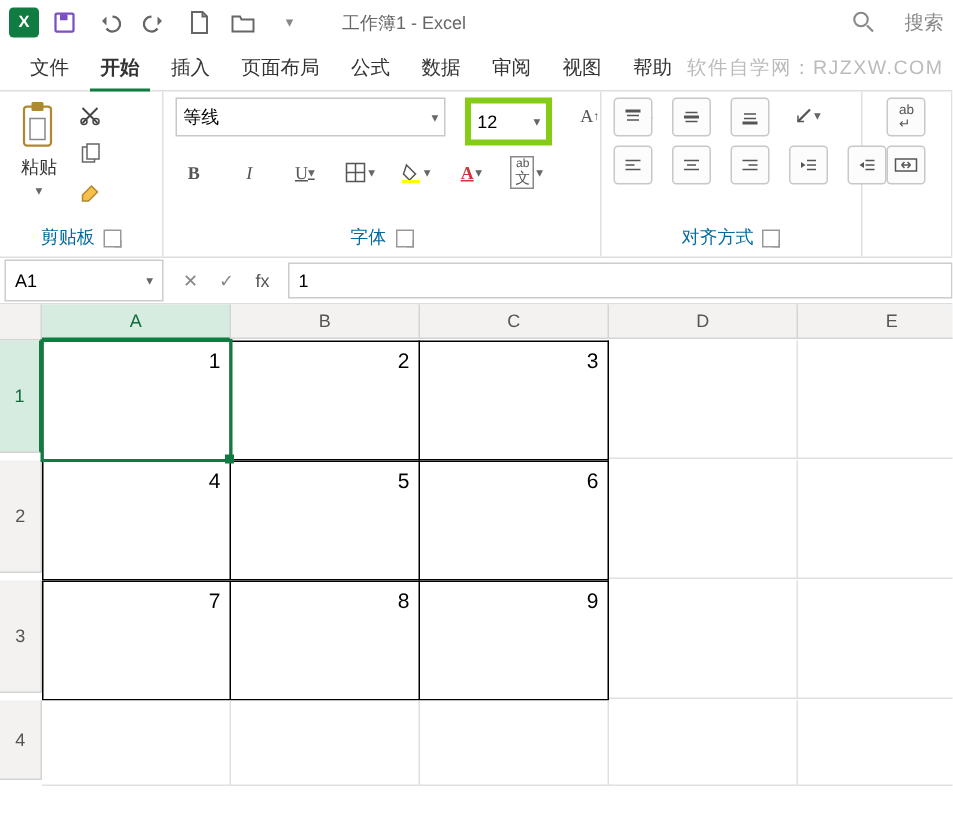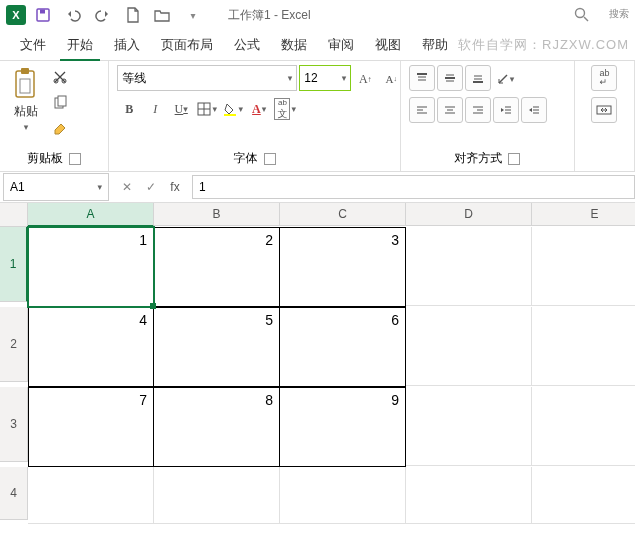--- a/index.html
+++ b/index.html
@@ -1,38 +1,38 @@
 <!DOCTYPE html>
 <html><head>
 <meta charset="utf-8">
 <style>
 html,body{margin:0;padding:0;font-family:"Microsoft YaHei",Arial,sans-serif;font-size:12px;background:#fff;overflow:hidden}
 .titlebar{height:30px;background:#fff;display:flex;align-items:center;padding:0 6px;gap:4px}
 .app-logo{width:20px;height:20px;background:#107c41;border-radius:3px;display:flex;align-items:center;justify-content:center;color:#fff;font-weight:bold;font-size:11px}
 .qat-btn{width:26px;height:26px;display:flex;align-items:center;justify-content:center;color:#666;border-radius:3px}
 .doc-title{margin-left:18px;color:#666;font-size:12px}
-.search-box{margin-left:auto;display:flex;align-items:flex-start;gap:20px;color:#888;border-bottom:1px solid transparent;font-size:10px}
+.search-box{margin-left:auto;display:flex;align-items:center;gap:20px;color:#888;border-bottom:1px solid transparent;font-size:13px}
 .tabs{height:30px;display:flex;align-items:flex-end;padding:0 10px;gap:1px;border-bottom:1px solid #ddd;position:relative}
 .tab{padding:6px 10px;color:#333;font-size:13px;position:relative}
-.tab.active{font-weight:normal}
+.tab.active{font-weight:bold}
 .tab.active::after{content:"";position:absolute;left:3px;right:3px;bottom:-1px;height:2px;background:#107c41}
 .watermark{position:absolute;right:6px;top:6px;color:#bbb;font-size:13px;letter-spacing:1px}
 .ribbon{display:flex;height:110px;border-bottom:1px solid #ddd;background:#fff}
 .group{border-right:1px solid #e0e0e0;display:flex;flex-direction:column;padding:4px 8px 0;min-width:0}
 .group-body{flex:1;display:flex;gap:4px;align-items:flex-start}
-.group-label{text-align:right;color:#000000;font-size:12px;padding:4px 0;display:flex;justify-content:center;align-items:center;gap:6px}
+.group-label{text-align:right;color:#0369a1;font-size:12px;padding:4px 0;display:flex;justify-content:center;align-items:center;gap:6px}
 .dlg-launch{width:10px;height:10px;border:1px solid #999;position:relative;display:inline-block}
 .dlg-launch::after{content:"";position:absolute;right:-1px;bottom:-1px;width:4px;height:4px;border-right:1px solid #999;border-bottom:1px solid #999}
 .big-btn{display:flex;flex-direction:column;align-items:center;gap:2px;padding:2px 4px;color:#333}
 .vcol{display:flex;flex-direction:column;gap:2px;justify-content:flex-start}
-.row{display:flex;gap:2px;align-items:flex-end}
+.row{display:flex;gap:13px;align-items:flex-start}
 .sm-btn{width:24px;height:24px;display:flex;align-items:center;justify-content:center;border-radius:3px;color:#555}
 .sm-btn.boxed{border:1px solid #c8c8c8;background:#fcfcfc}
 .font-select{width:170px;height:24px;border:1px solid #c8c8c8;padding:0 4px;display:flex;align-items:center;justify-content:space-between;font-size:12px;background:#fff}
-.size-select{width:42px;height:24px;border:1px solid #84cc16;padding:0 4px;display:flex;align-items:center;justify-content:space-between;font-size:12px;background:#fff}
+.size-select{width:42px;height:24px;border:4px solid #84cc16;padding:0 4px;display:flex;align-items:center;justify-content:space-between;font-size:12px;background:#fff}
 .caret{font-size:9px;color:#666}
 .underline-a{text-decoration:underline;color:#d13438;font-weight:bold}
 .name-formula-bar{height:30px;display:flex;align-items:center;border-bottom:1px solid #ddd}
 .name-box{width:92px;height:22px;border:1px solid #ccc;margin:0 3px;padding:2px 6px;display:flex;align-items:center;justify-content:space-between;background:#fff}
 .fx-area{display:flex;align-items:center;gap:2px;margin-left:4px;color:#888}
 .fx-btn{width:22px;height:22px;display:flex;align-items:center;justify-content:center}
 .formula-input{flex:1;height:22px;border:1px solid #ccc;margin-left:6px;padding:0 6px;display:flex;align-items:center;background:#fff}
 .grid{display:grid;grid-template-columns:28px repeat(5,126px);position:relative}
 .hdr{background:#f3f2f1;border-right:1px solid #d4d4d4;border-bottom:1px solid #d4d4d4;height:22px;display:flex;align-items:center;justify-content:center;color:#555;font-size:12px}
 .hdr.sel{background:#d6ece0;color:#0e6b3c;border-bottom:2px solid #107c41}

